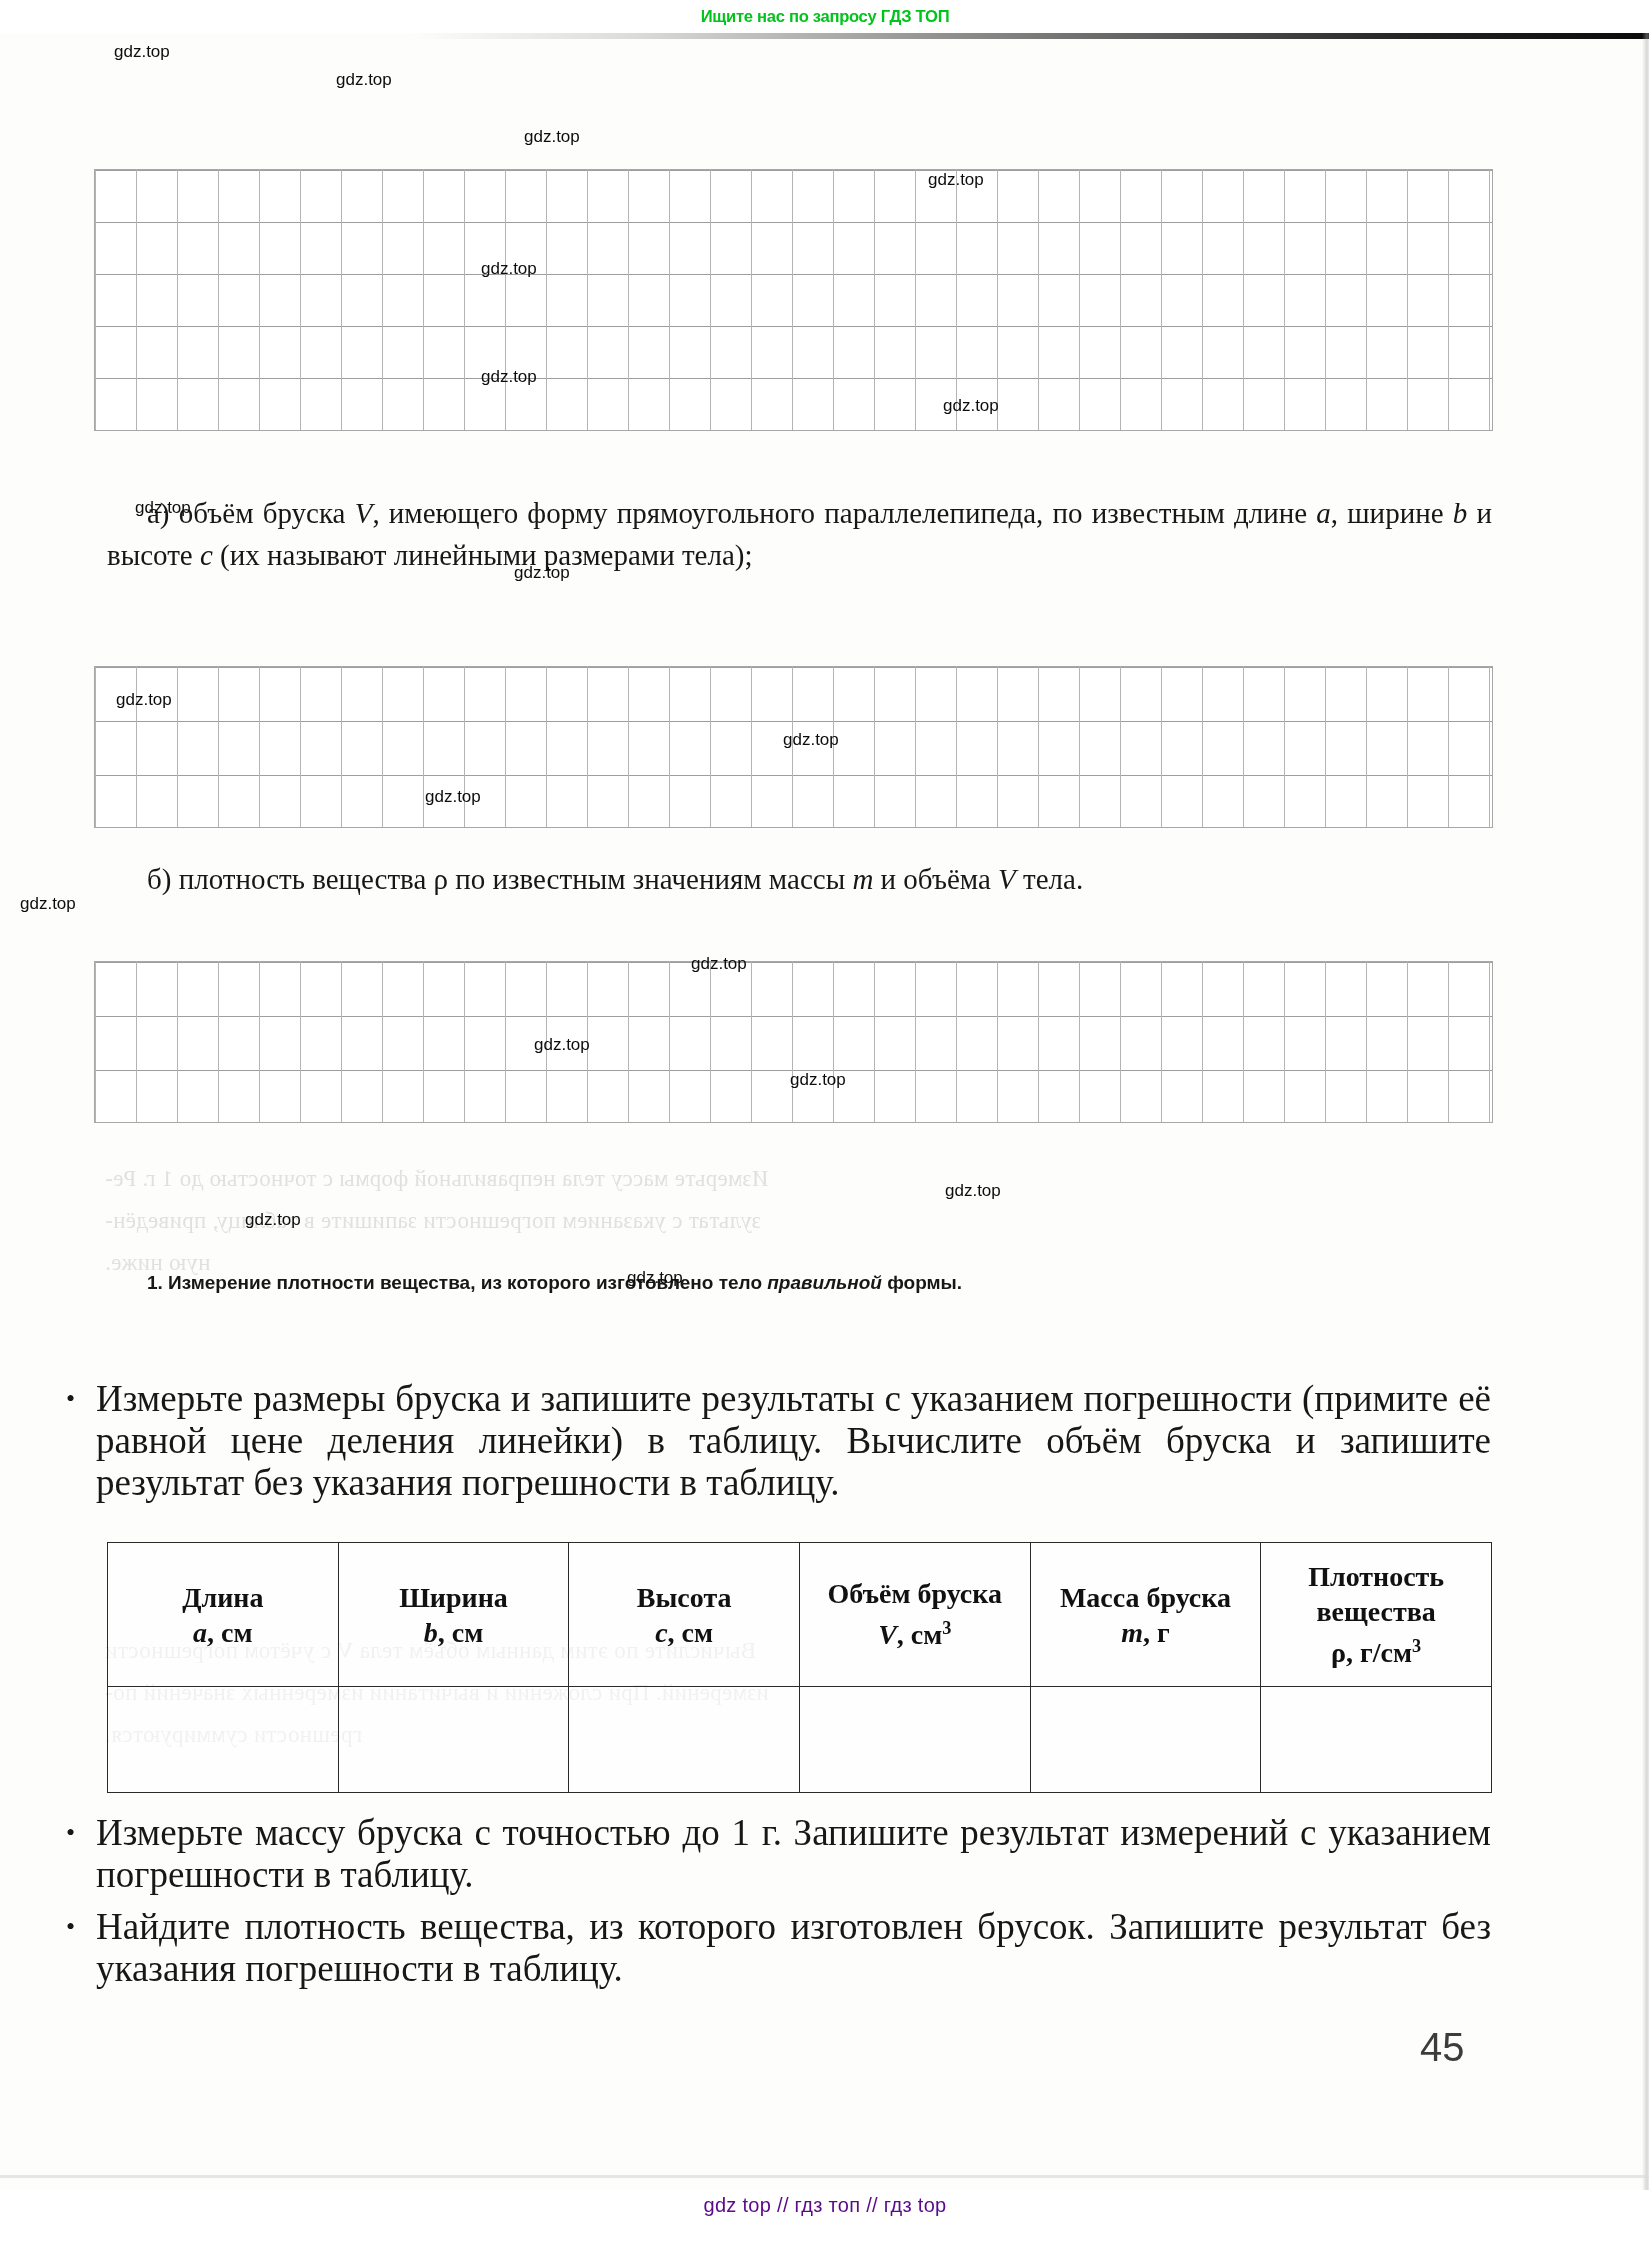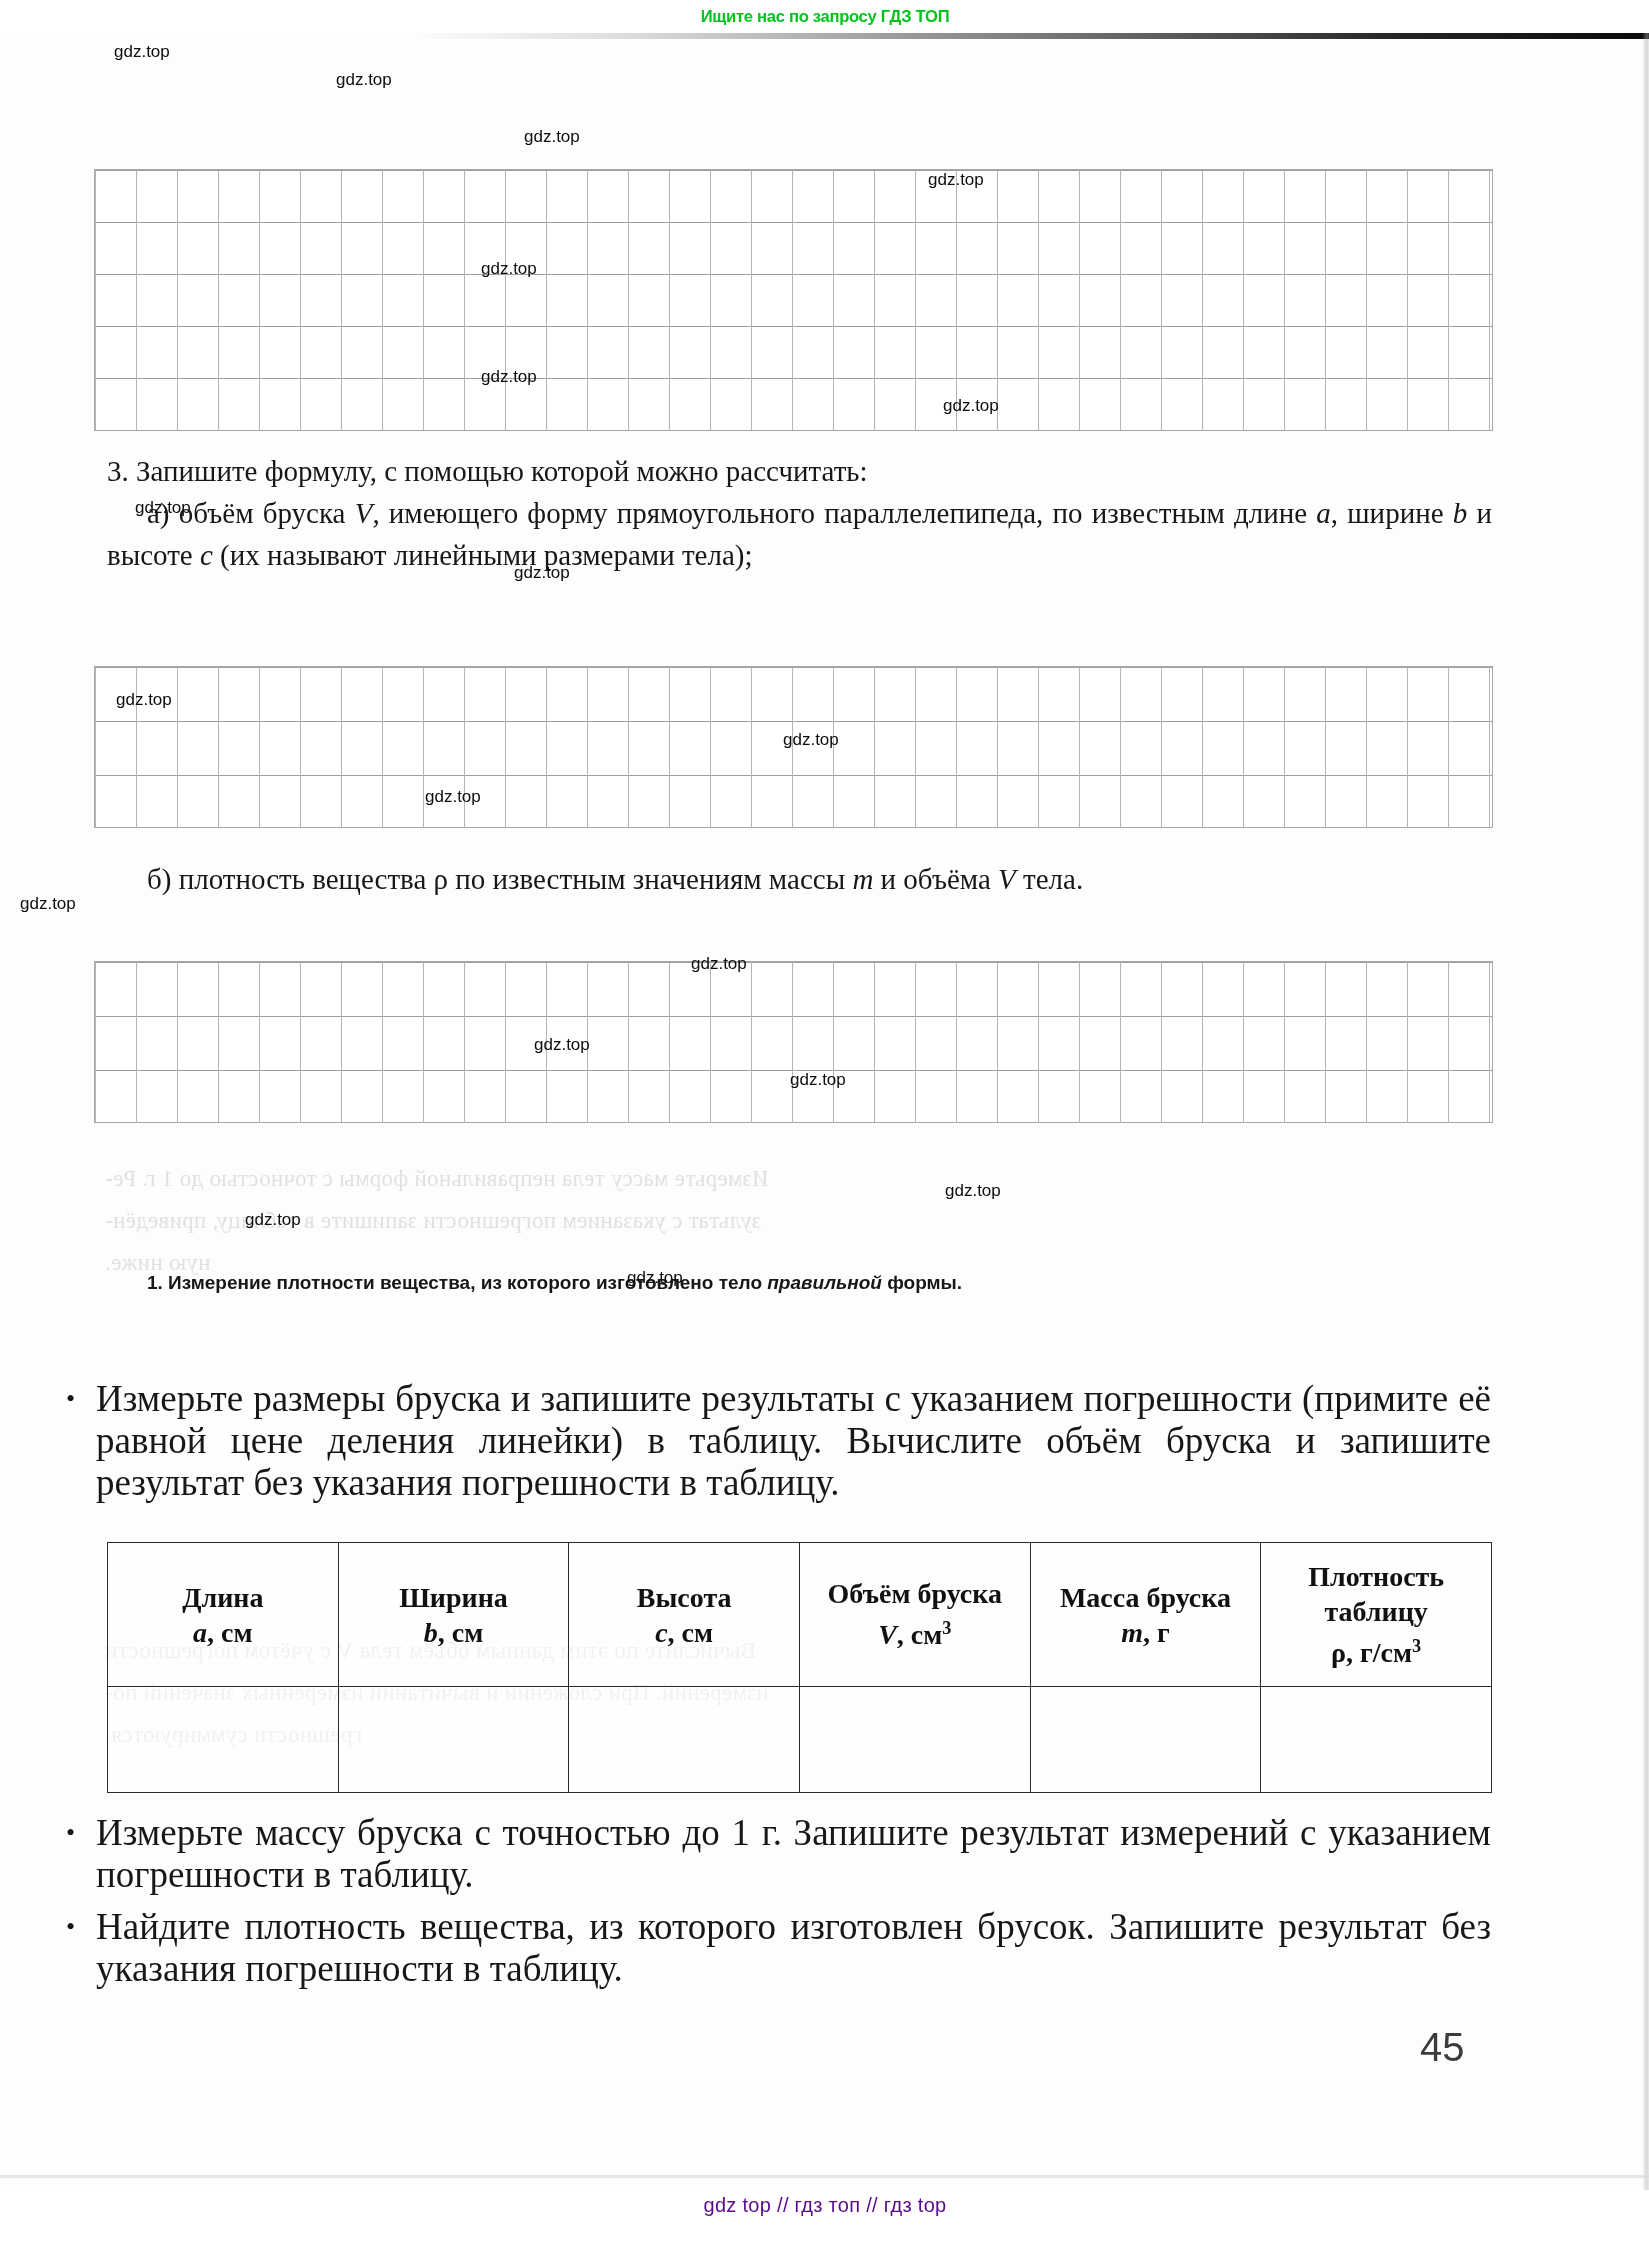--- a/index.html
+++ b/index.html
@@ -222,21 +222,20 @@
       <div class="bleed" style="left: 105px; top: 1166px;">Измерьте массу тела неправильной формы с точностью до 1 г. Ре-</div>
       <div class="bleed" style="left: 105px; top: 1208px;">зультат с указанием погрешности запишите в таблицу, приведён-</div>
       <div class="bleed" style="left: 105px; top: 1250px;">ную ниже.</div>
       <div class="bleed" style="left: 105px; top: 1638px;">Вычислите по этим данным объём тела V с учётом погрешности</div>
       <div class="bleed" style="left: 105px; top: 1680px;">измерений. При сложении и вычитании измеренных значений по-</div>
       <div class="bleed" style="left: 105px; top: 1722px;">грешности суммируются.</div>
     </div>
 
   <div class="gridbox" id="grid1" style="left:94px; top:169px; width:1399px; height:262px; background-size:41px 52px;"></div>
 
-  <div class="para" id="q3-prompt" style="left:107px; top:450px; width:1385px;">3. Запишите формулу, с помощью которой можно рассчитать:</div>
 
   <div class="para" id="q3-part-a" style="left:107px; top:492px; width:1385px;">
     <span class="ind"></span>а) объём бруска <span class="it">V</span>, имеющего форму прямоугольного параллелепипеда, по известным длине <span class="it">a</span>, ширине <span class="it">b</span> и высоте <span class="it">c</span> (их называют линейными размерами тела);
   </div>
 
   <div class="gridbox" id="grid2" style="left:94px; top:666px; width:1399px; height:162px; background-size:41px 54px;"></div>
 
   <div class="para" id="q3-part-b" style="left:107px; top:858px; width:1385px;">
     <span class="ind"></span>б) плотность вещества ρ по известным значениям массы <span class="it">m</span> и объёма <span class="it">V</span> тела.
   </div>
@@ -272,21 +271,21 @@
         </th>
         <th>
           <span>Объём бруска</span><br>
           <span class="sym">V</span><span>,&nbsp;</span><span class="unit">см</span><sup>3</sup>
         </th>
         <th>
           <span>Масса бруска</span><br>
           <span class="sym">m</span><span>,&nbsp;</span><span class="unit">г</span>
         </th>
         <th>
-          <span>Плотность таблицу</span><br>
+          <span>Плотность вещества</span><br>
           <span>ρ</span><span>,&nbsp;</span><span class="unit">г/см</span><sup>3</sup>
         </th>
       </tr>
     </thead>
     <tbody>
       <tr>
         <td></td>
         <td></td>
         <td></td>
         <td></td>

